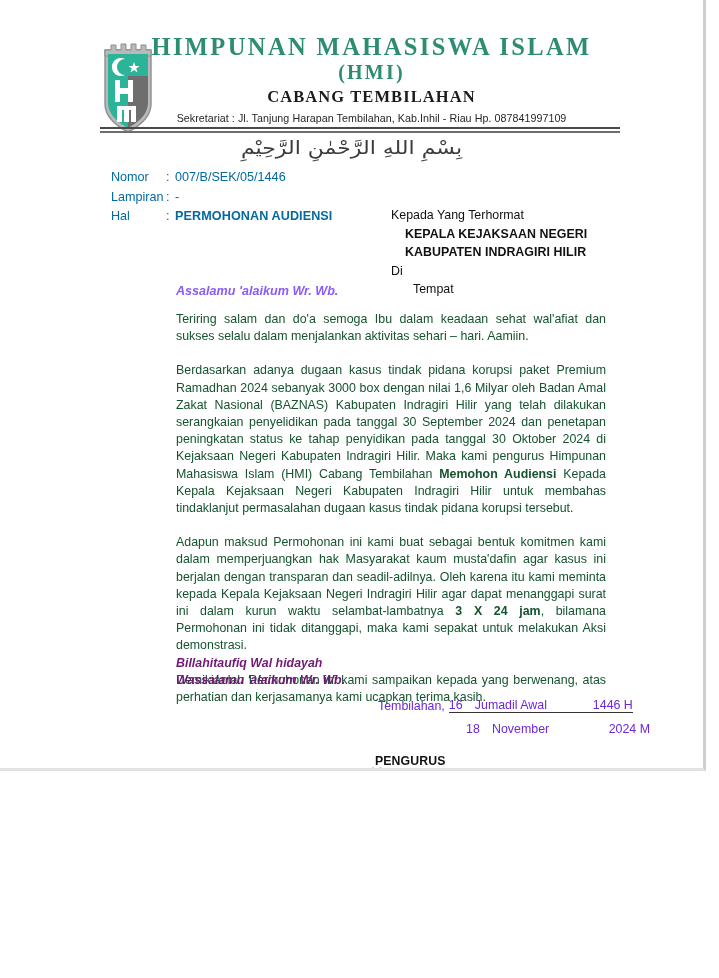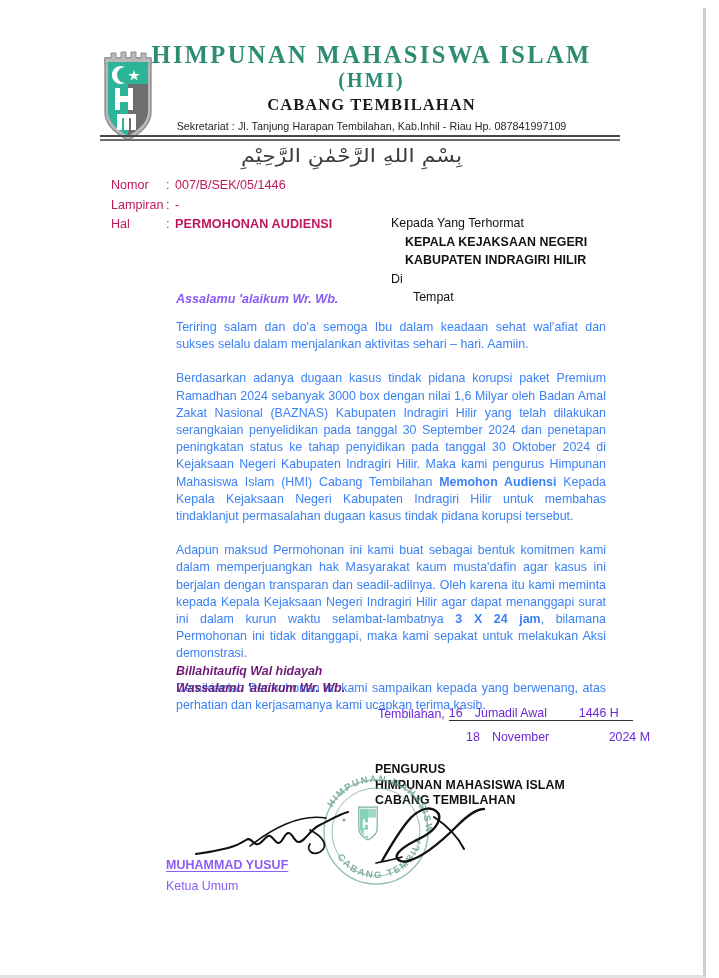--- a/index.html
+++ b/index.html
@@ -8,22 +8,22 @@
     background: #ffffff;
   }
   body {
     width: 719px; height: 978px;
     font-family: "Liberation Sans", sans-serif;
     position: relative;
     overflow: hidden;
   }
   .page {
     position: absolute;
-    left: 0; top: 8px;
-    width: 706px; height: 970px;
+    left: 0; top: 0;
+    width: 706px; height: 771px;
     background: #fefefe;
     border-right: 3px solid #cfcfcf;
     border-bottom: 3px solid #e2e2e2;
     overflow: hidden;
   }
   .page-inner {
     position: absolute;
     left: 0; top: 0; right: 0; bottom: 0;
     background: #ffffff;
   }
@@ -108,21 +108,21 @@
     direction: rtl;
     letter-spacing: -1px;
     transform: scaleY(0.82);
   }
 
   
   .ref-block {
     position: absolute;
     left: 111px; top: 168px;
     font-size: 12.6px;
-    color: #be185d;
+    color: #0369a1;
     line-height: 19.5px;
   }
   .ref-row { display: flex; }
   .ref-label { width: 55px; }
   .ref-colon { width: 9px; }
   .ref-value { white-space: nowrap; }
   .ref-value.bold { font-weight: bold; letter-spacing: 0.1px; }
 
   
   .addressee {
@@ -142,21 +142,21 @@
     font-size: 12.6px;
     font-weight: bold;
     font-style: italic;
     color: #8b5cf6;
   }
   .body-col {
     position: absolute;
     left: 176px; top: 311px;
     width: 430px;
     font-size: 12.4px;
-    color: #3b82f6;
+    color: #14532d;
   }
   .para {
     text-align: justify;
     line-height: 17.2px;
     margin: 0 0 17px 0;
   }
   .para b { font-weight: bold; }
   .closing {
     position: absolute;
     left: 176px; top: 655px;
@@ -176,21 +176,21 @@
   }
   .date-row1 { display: flex; align-items: flex-end; }
   .date-city { padding-right: 4px; }
   .date-u {
     border-bottom: 1.3px solid #333;
     display: flex;
     padding-bottom: 0;
   }
   .d-day   { width: 26px; }
   .d-month { width: 104px; }
-  .d-year  { width: 54px; text-align: left; }
+  .d-year  { width: 54px; text-align: right; }
   .date-row2 {
     display: flex;
     margin-top: 9px;
     padding-left: 88px;
   }
   .date-row2 .d-day { width: 26px; }
   .date-row2 .d-month { width: 104px; }
   .date-row2 .d-year { width: 54px; text-align: right; }
 
   

